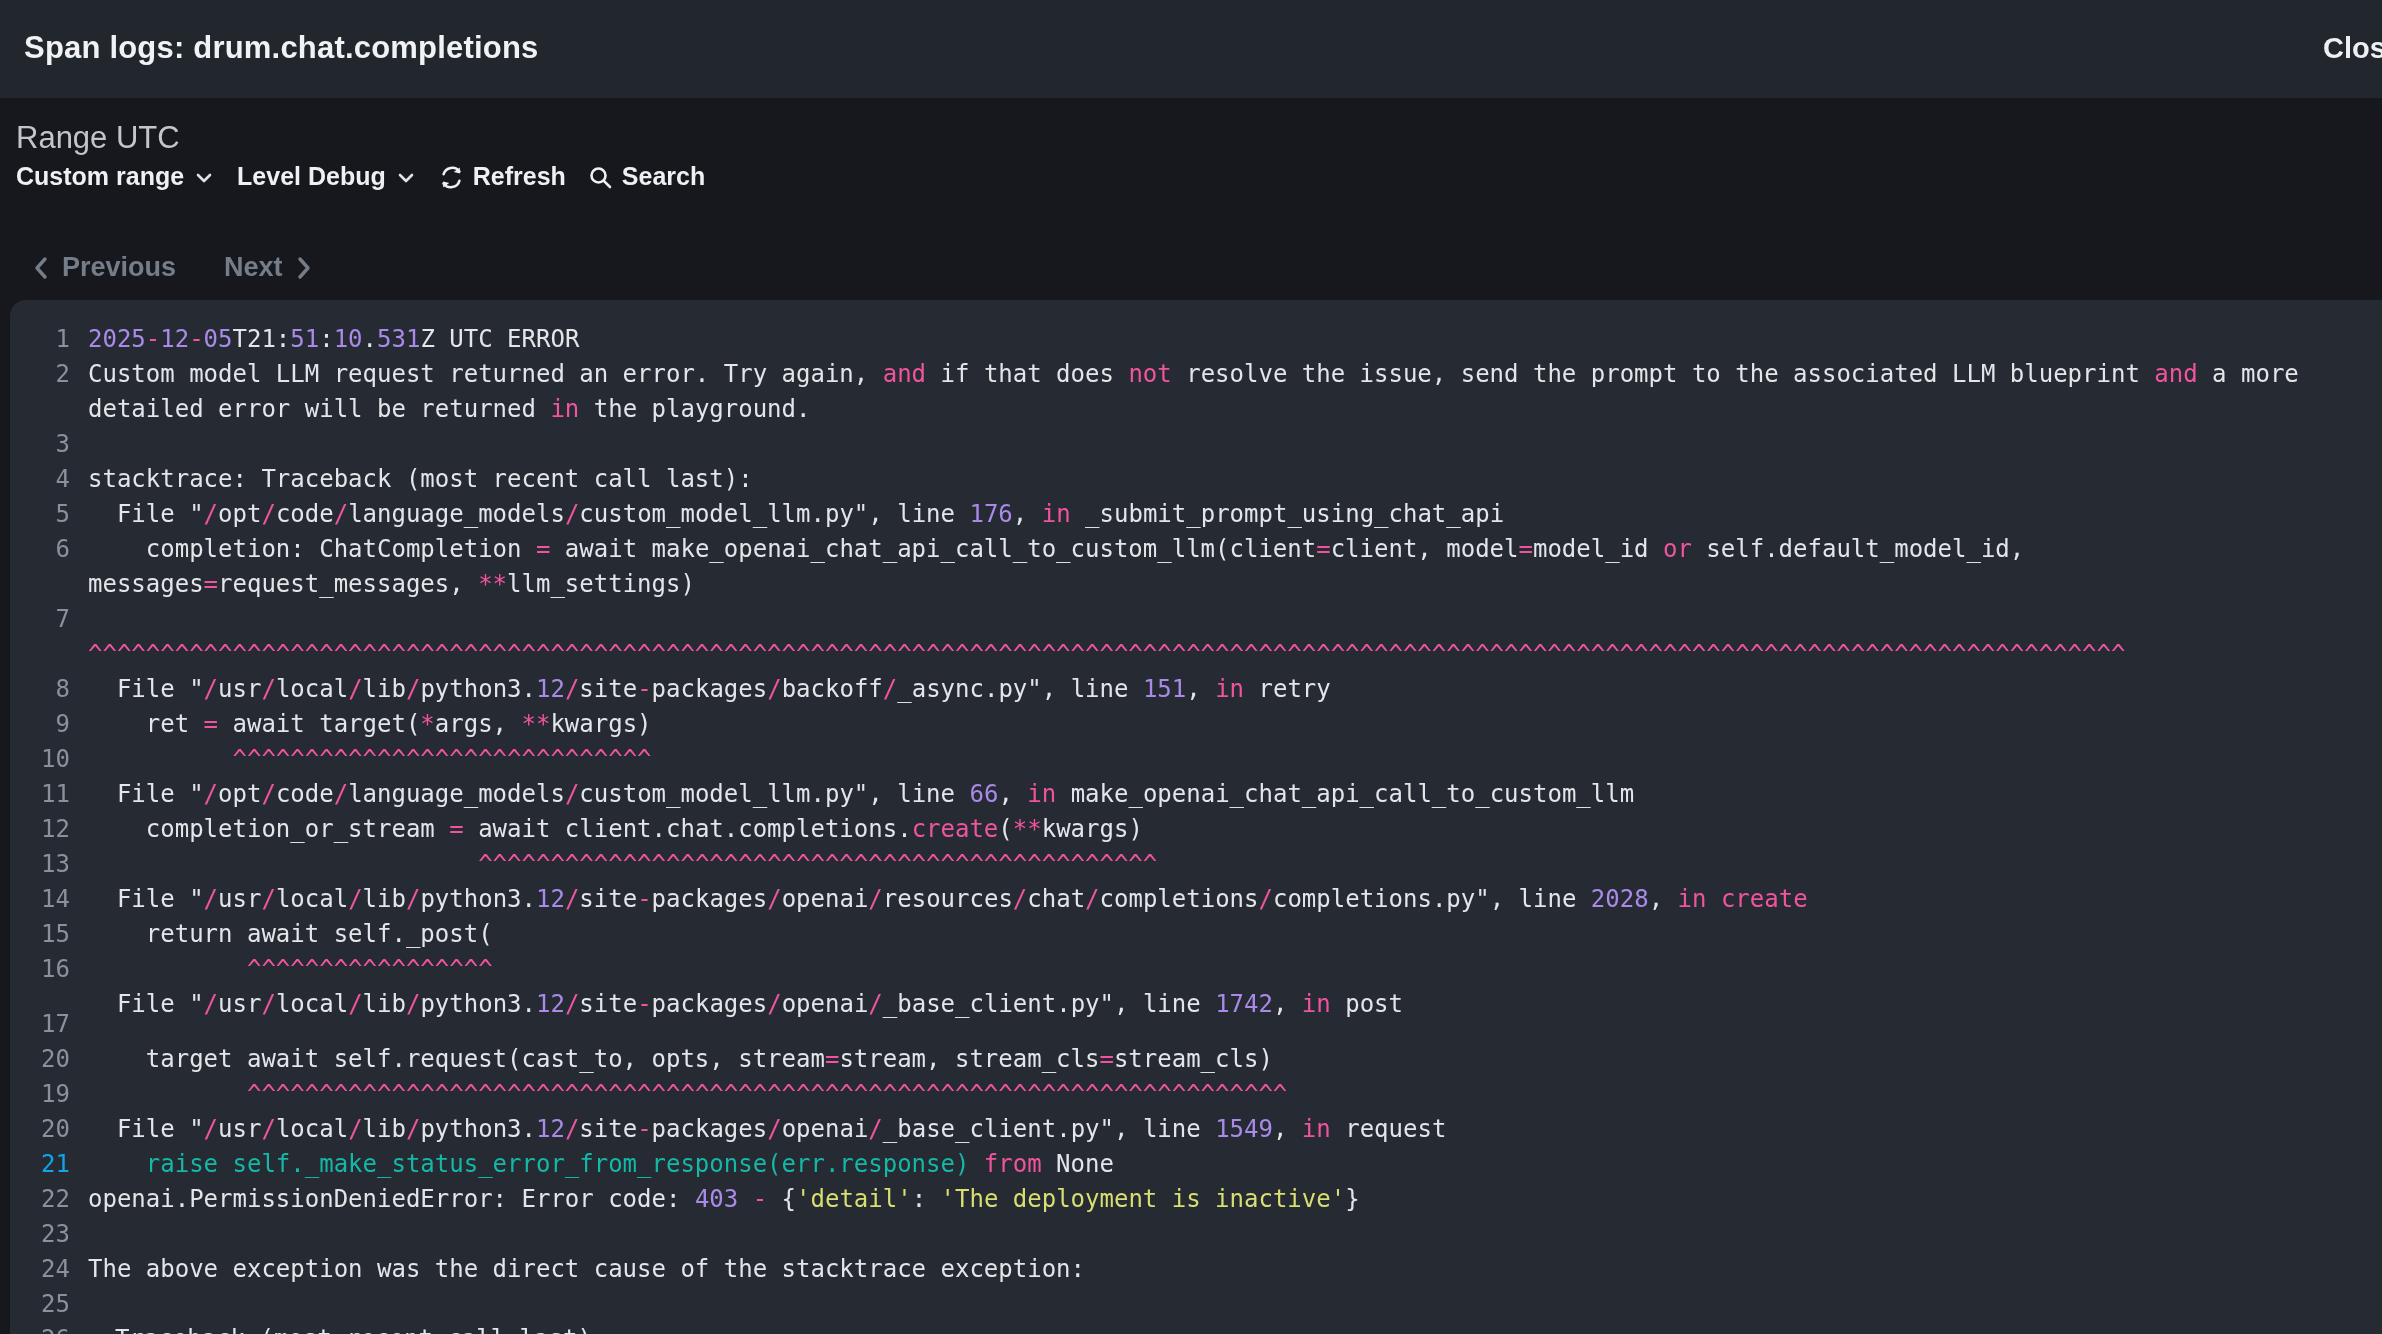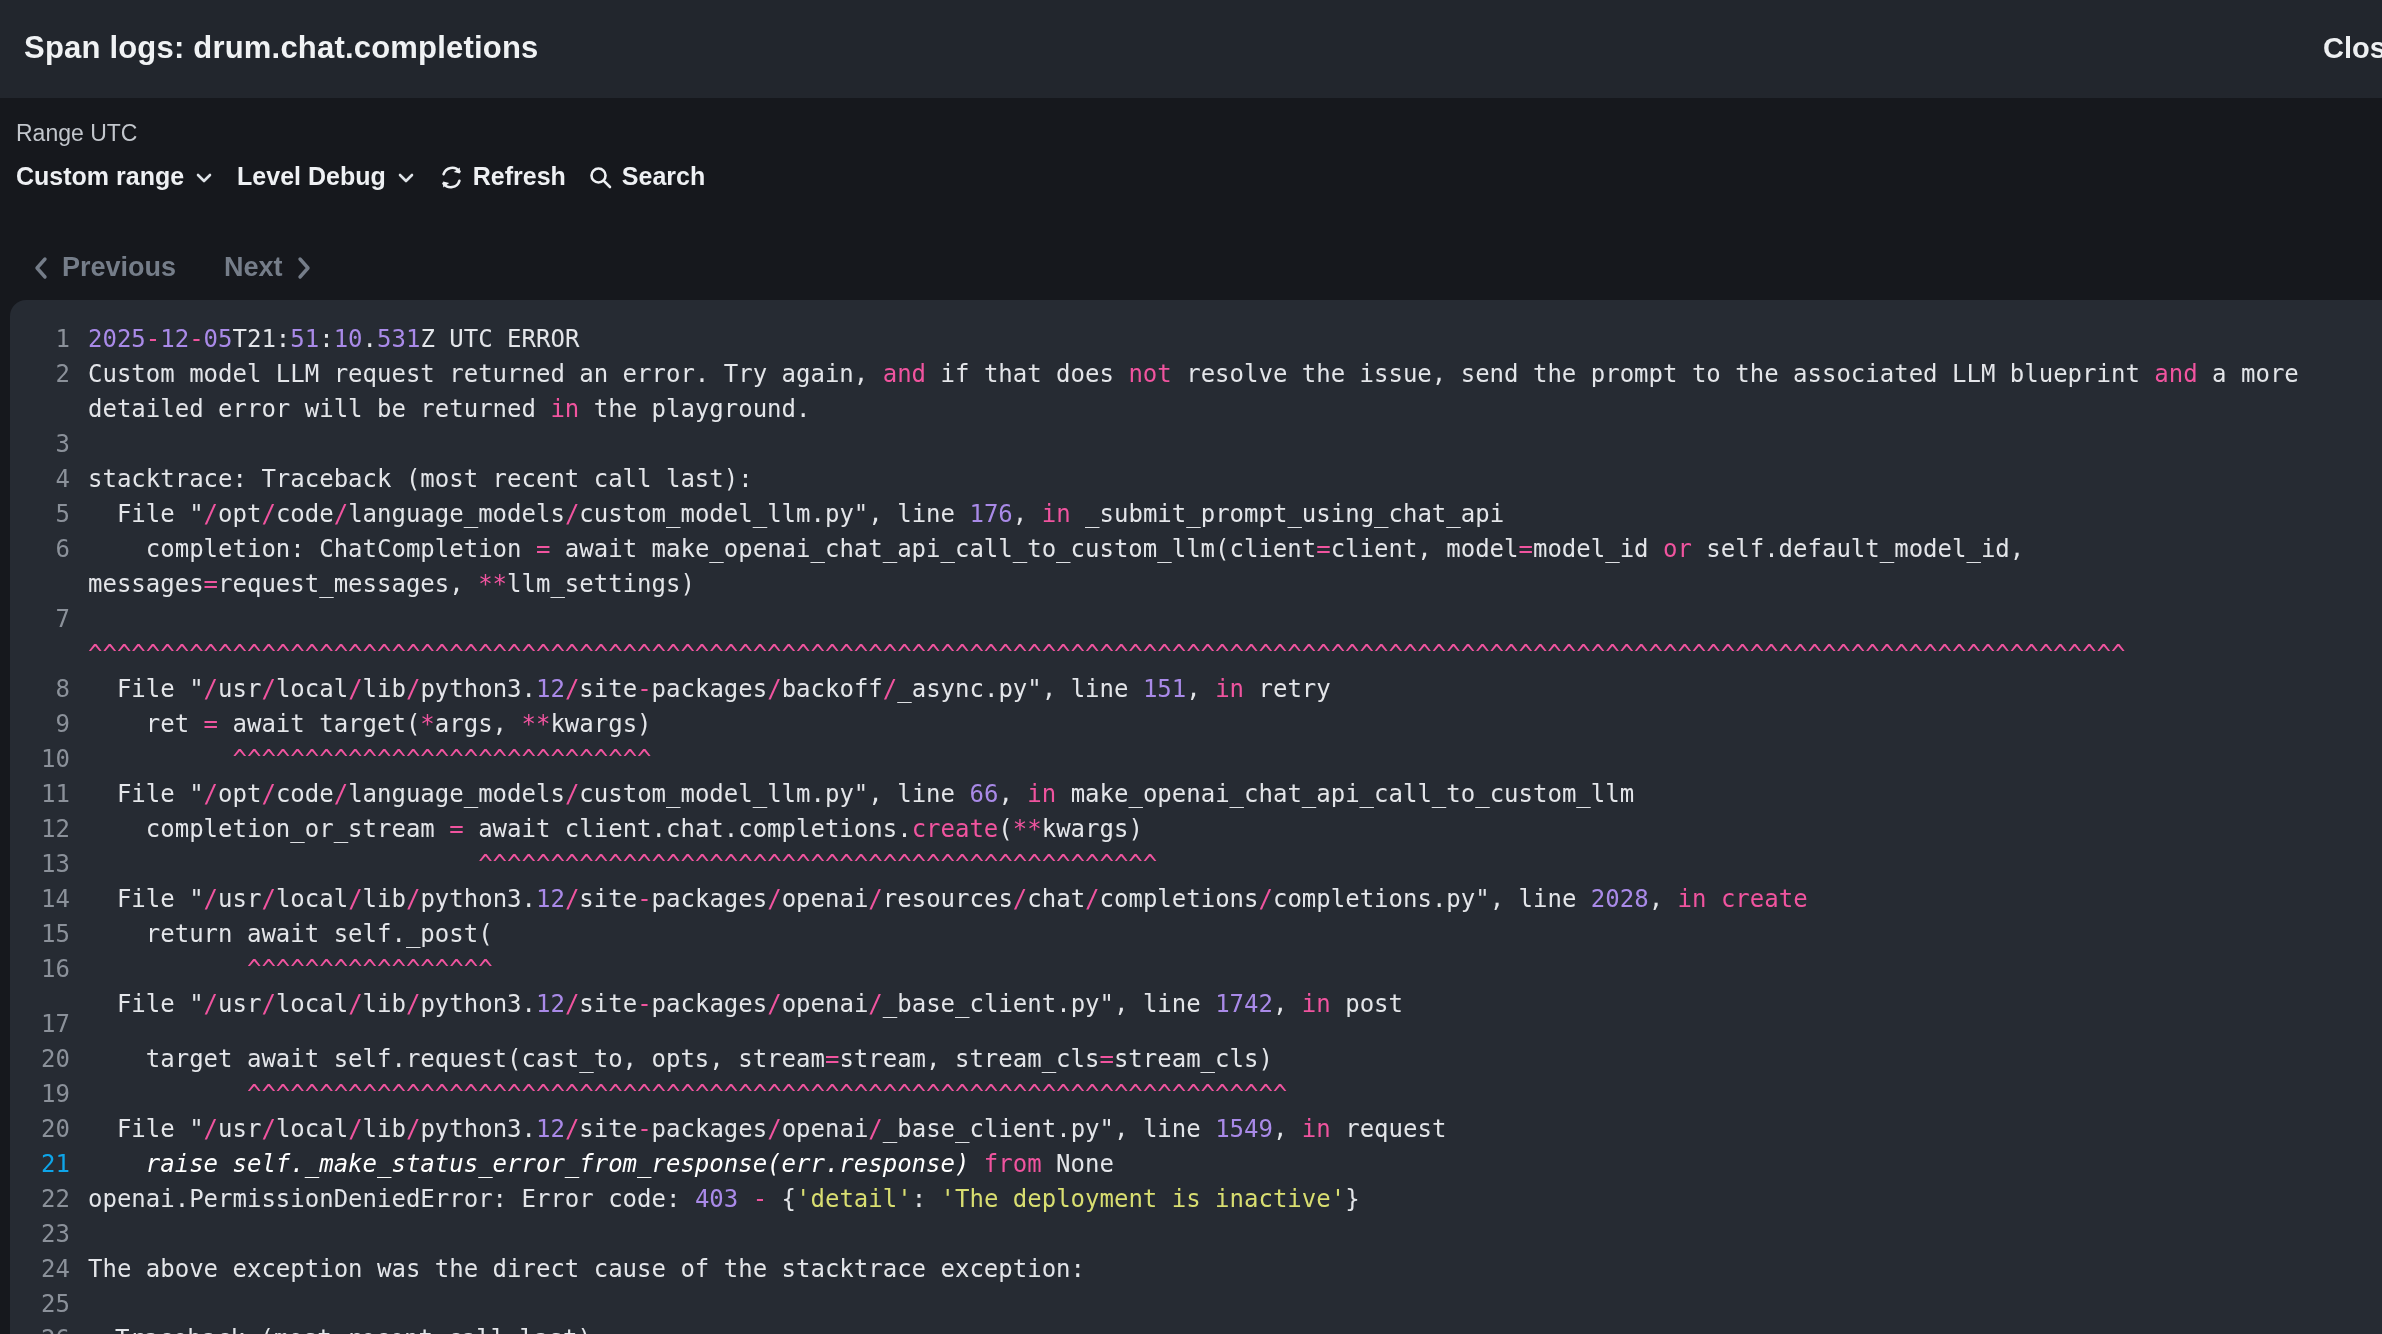--- a/index.html
+++ b/index.html
@@ -20,21 +20,21 @@
   }
   .close-btn {
     position:absolute; left:2323px; top:32px;
     font-size:29px; font-weight:700; color:#eef0f2;
     background:none; border:none; cursor:pointer; white-space:nowrap;
     font-family:"Liberation Sans", sans-serif;
   }
   
   .range-label {
     position:absolute; left:16px; top:120px;
-    font-size:23px; color:#c2c6cc;
+    font-size:31px; color:#c2c6cc;
   }
   .filter-row {
     position:absolute; left:16px; top:162px;
     display:flex; align-items:center; gap:22px;
     font-size:25px; font-weight:700; color:#eef0f3; white-space:nowrap;
   }
   .filter-item { display:flex; align-items:center; gap:9px; cursor:pointer; }
   .chev { width:22px; height:22px; margin-top:3px; }
   .chev polyline { fill:none; stroke:#dfe3e8; stroke-width:2.6; stroke-linecap:round; stroke-linejoin:round; }
   .arrow-sep { color:#9aa0a9; font-weight:400; font-size:27px; margin:0 -4px; }
@@ -203,21 +203,21 @@
     <div class="log-row">
       <div class="log-num" style="color: rgb(139, 145, 154);">19</div>
       <div class="log-content"><span style="color: rgb(227, 229, 233);">           </span><span style="color: rgb(240, 84, 159);">^^^^^^^^^^^^^^^^^^^^^^^^^^^^^^^^^^^^^^^^^^^^^^^^^^^^^^^^^^^^^^^^^^^^^^^^</span></div>
     </div>
     <div class="log-row">
       <div class="log-num" style="color: rgb(139, 145, 154);">20</div>
       <div class="log-content"><span style="color: rgb(227, 229, 233);">  File "</span><span style="color: rgb(240, 84, 159);">/</span><span style="color: rgb(227, 229, 233);">usr</span><span style="color: rgb(240, 84, 159);">/</span><span style="color: rgb(227, 229, 233);">local</span><span style="color: rgb(240, 84, 159);">/</span><span style="color: rgb(227, 229, 233);">lib</span><span style="color: rgb(240, 84, 159);">/</span><span style="color: rgb(227, 229, 233);">python3.</span><span style="color: rgb(169, 138, 232);">12</span><span style="color: rgb(240, 84, 159);">/</span><span style="color: rgb(227, 229, 233);">site</span><span style="color: rgb(240, 84, 159);">-</span><span style="color: rgb(227, 229, 233);">packages</span><span style="color: rgb(240, 84, 159);">/</span><span style="color: rgb(227, 229, 233);">openai</span><span style="color: rgb(240, 84, 159);">/</span><span style="color: rgb(227, 229, 233);">_base_client.py", line </span><span style="color: rgb(169, 138, 232);">1549</span><span style="color: rgb(227, 229, 233);">, </span><span style="color: rgb(240, 84, 159);">in</span><span style="color: rgb(227, 229, 233);"> request</span></div>
     </div>
     <div class="log-row">
       <div class="log-num" style="color: #0ea5e9;">21</div>
-      <div class="log-content"><span style="color: #ffffff; font-style: italic;">    raise self._make_status_error_from_response(err.response) </span><span style="color: rgb(240, 84, 159);">from</span><span style="color: rgb(227, 229, 233);"> None</span></div>
+      <div class="log-content"><span style="color: #14b8a6;">    raise self._make_status_error_from_response(err.response) </span><span style="color: rgb(240, 84, 159);">from</span><span style="color: rgb(227, 229, 233);"> None</span></div>
     </div>
     <div class="log-row">
       <div class="log-num" style="color: rgb(139, 145, 154);">22</div>
       <div class="log-content"><span style="color: rgb(227, 229, 233);">openai.PermissionDeniedError: Error code: </span><span style="color: rgb(169, 138, 232);">403</span><span style="color: rgb(227, 229, 233);"> </span><span style="color: rgb(240, 84, 159);">-</span><span style="color: rgb(227, 229, 233);"> {</span><span style="color: rgb(217, 222, 113);">'detail'</span><span style="color: rgb(227, 229, 233);">: </span><span style="color: rgb(217, 222, 113);">'The deployment is inactive'</span><span style="color: rgb(227, 229, 233);">}</span></div>
     </div>
     <div class="log-row">
       <div class="log-num" style="color: rgb(139, 145, 154);">23</div>
       <div class="log-content"></div>
     </div>
     <div class="log-row">

